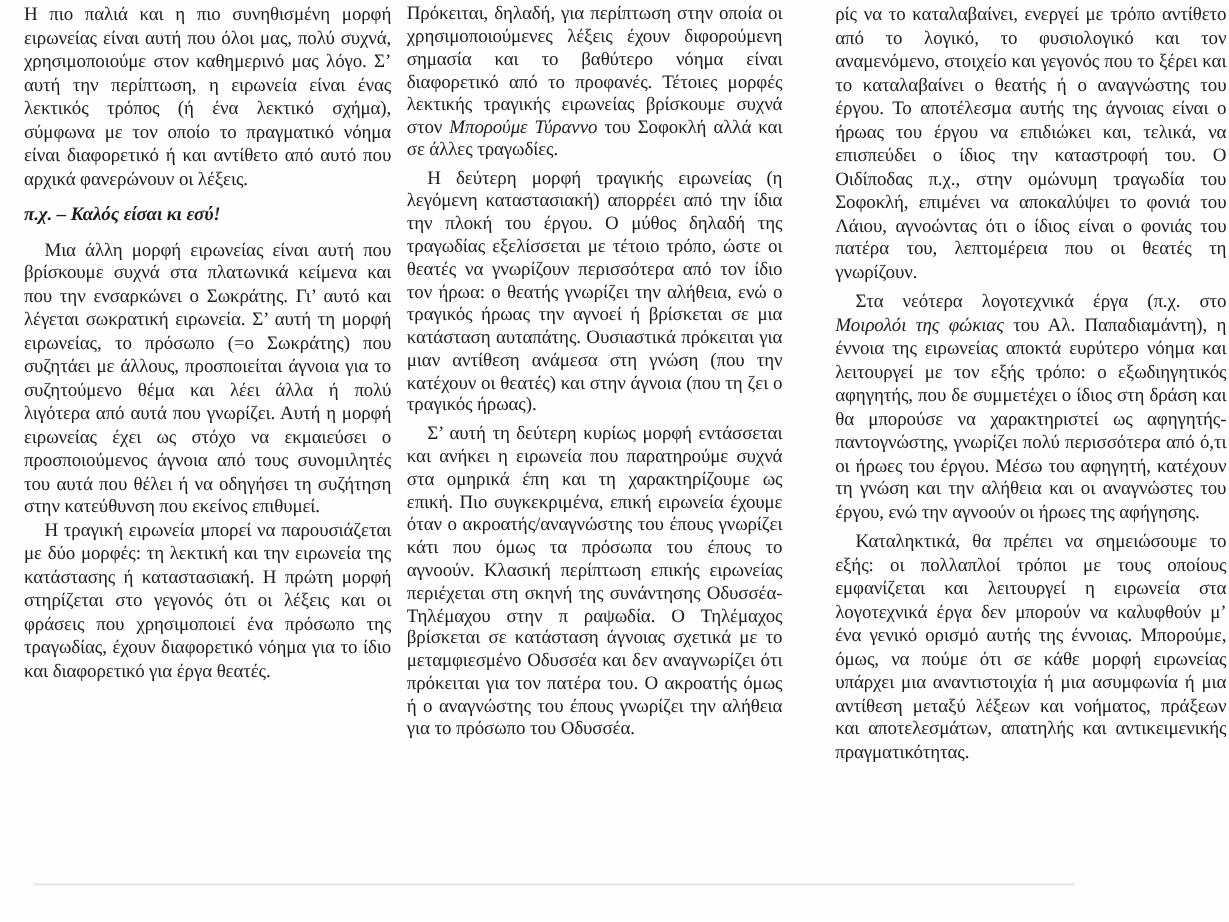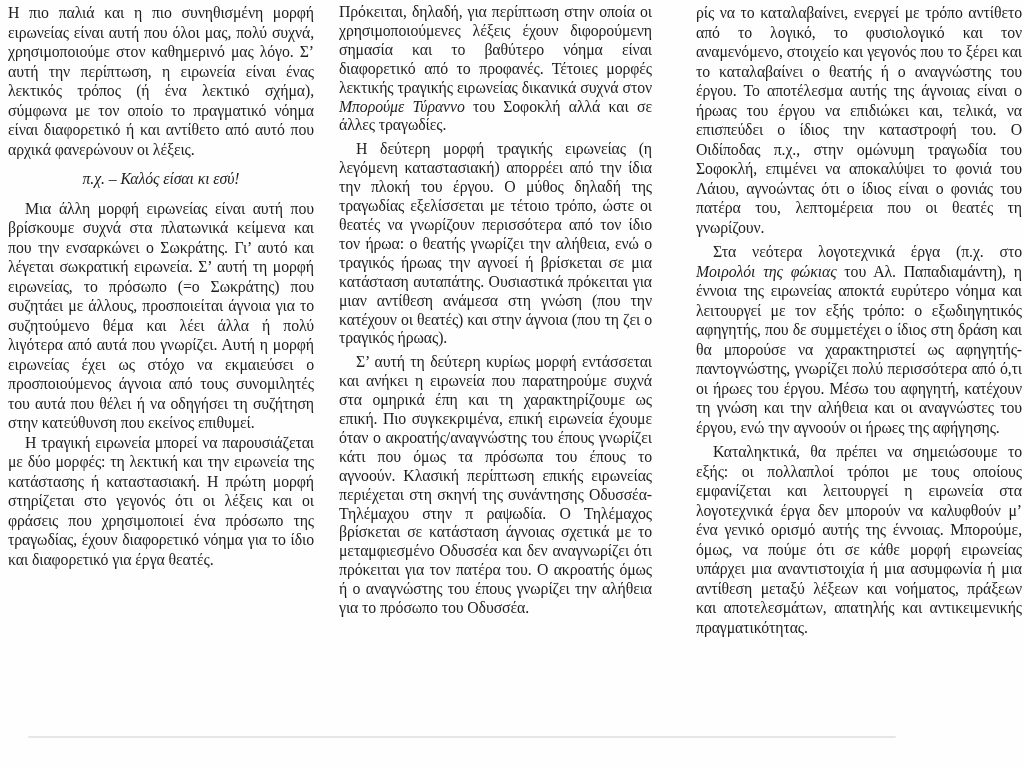--- a/index.html
+++ b/index.html
@@ -18,30 +18,31 @@
   }
   .col {
     position: absolute;
     top: 3px;
     font-size: 15.8px;
     line-height: 19.5px;
     text-align: justify;
     text-justify: inter-word;
     letter-spacing: -0.1px;
   }
-  #col-0 { left: 8px;   width: 306px; }
+  #col-0 { left: 20px;   width: 306px; }
   #col-1 { left: 339px; width: 313px; line-height: 18.9px; }
   #col-2 { left: 684px; width: 326px; margin-left: 12px; }
   .col p { margin: 0; }
   #col-1 p, #col-2 p { margin-bottom: 5px; }
   .col p.indent { text-indent: 17px; }
   .col p.example {
-    text-align: center;
+    text-align: left;
     text-indent: 0;
     margin: 10px 0 10px 0;
+    font-weight: bold;
   }
   .it { font-style: italic; }
   .scan-smudge {
     position: absolute;
     left: 28px;
     top: 736px;
     width: 868px;
     height: 2px;
     background: #c9c9c9;
     opacity: 0.45;
@@ -52,21 +53,21 @@
 <body>
 
 <div class="page">
   <div class="col" id="col-0">
       <p><span>Η πιο παλιά και η πιο συνηθισμένη μορφή ειρωνείας είναι αυτή που όλοι μας, πολύ συχνά, χρησιμοποιούμε στον καθημερινό μας λόγο. Σ’ αυτή την περίπτωση, η ειρωνεία είναι ένας λεκτικός τρόπος (ή ένα λεκτικό σχήμα), σύμφωνα με τον οποίο το πραγματικό νόημα είναι διαφορετικό ή και αντίθετο από αυτό που αρχικά φανερώνουν οι λέξεις.</span></p>
       <p class="example"><span class="it">π.χ. – Καλός είσαι κι εσύ!</span></p>
       <p class="indent"><span>Μια άλλη μορφή ειρωνείας είναι αυτή που βρίσκουμε συχνά στα πλατωνικά κείμενα και που την ενσαρκώνει ο Σωκράτης. Γι’ αυτό και λέγεται σωκρατική ειρωνεία. Σ’ αυτή τη μορφή ειρωνείας, το πρόσωπο (=ο Σωκράτης) που συζητάει με άλλους, προσποιείται άγνοια για το συζητούμενο θέμα και λέει άλλα ή πολύ λιγότερα από αυτά που γνωρίζει. Αυτή η μορφή ειρωνείας έχει ως στόχο να εκμαιεύσει ο προσποιούμενος άγνοια από τους συνομιλητές του αυτά που θέλει ή να οδηγήσει τη συζήτηση στην κατεύθυνση που εκείνος επιθυμεί.</span></p>
       <p class="indent"><span>Η τραγική ειρωνεία μπορεί να παρουσιάζεται με δύο μορφές: τη λεκτική και την ειρωνεία της κατάστασης ή καταστασιακή. Η πρώτη μορφή στηρίζεται στο γεγονός ότι οι λέξεις και οι φράσεις που χρησιμοποιεί ένα πρόσωπο της τραγωδίας, έχουν διαφορετικό νόημα για το ίδιο και διαφορετικό για έργα θεατές.</span></p>
     </div>
   <div class="col" id="col-1">
-      <p><span>Πρόκειται, δηλαδή, για περίπτωση στην οποία οι χρησιμοποιούμενες λέξεις έχουν διφορούμενη σημασία και το βαθύτερο νόημα είναι διαφορετικό από το προφανές. Τέτοιες μορφές λεκτικής τραγικής ειρωνείας δικανικά συχνά στον </span><span class="it">Μπορούμε Τύραννο</span><span> του Σοφοκλή αλλά και σε άλλες τραγωδίες.</span></p>
+      <p><span>Πρόκειται, δηλαδή, για περίπτωση στην οποία οι χρησιμοποιούμενες λέξεις έχουν διφορούμενη σημασία και το βαθύτερο νόημα είναι διαφορετικό από το προφανές. Τέτοιες μορφές λεκτικής τραγικής ειρωνείας βρίσκουμε συχνά στον </span><span class="it">Μπορούμε Τύραννο</span><span> του Σοφοκλή αλλά και σε άλλες τραγωδίες.</span></p>
       <p class="indent"><span>Η δεύτερη μορφή τραγικής ειρωνείας (η λεγόμενη καταστασιακή) απορρέει από την ίδια την πλοκή του έργου. Ο μύθος δηλαδή της τραγωδίας εξελίσσεται με τέτοιο τρόπο, ώστε οι θεατές να γνωρίζουν περισσότερα από τον ίδιο τον ήρωα: ο θεατής γνωρίζει την αλήθεια, ενώ ο τραγικός ήρωας την αγνοεί ή βρίσκεται σε μια κατάσταση αυταπάτης. Ουσιαστικά πρόκειται για μιαν αντίθεση ανάμεσα στη γνώση (που την κατέχουν οι θεατές) και στην άγνοια (που τη ζει ο τραγικός ήρωας).</span></p>
       <p class="indent"><span>Σ’ αυτή τη δεύτερη κυρίως μορφή εντάσσεται και ανήκει η ειρωνεία που παρατηρούμε συχνά στα ομηρικά έπη και τη χαρακτηρίζουμε ως επική. Πιο συγκεκριμένα, επική ειρωνεία έχουμε όταν ο ακροατής/αναγνώστης του έπους γνωρίζει κάτι που όμως τα πρόσωπα του έπους το αγνοούν. Κλασική περίπτωση επικής ειρωνείας περιέχεται στη σκηνή της συνάντησης Οδυσσέα-Τηλέμαχου στην π ραψωδία. Ο Τηλέμαχος βρίσκεται σε κατάσταση άγνοιας σχετικά με το μεταμφιεσμένο Οδυσσέα και δεν αναγνωρίζει ότι πρόκειται για τον πατέρα του. Ο ακροατής όμως ή ο αναγνώστης του έπους γνωρίζει την αλήθεια για το πρόσωπο του Οδυσσέα.</span></p>
     </div>
   <div class="col" id="col-2">
       <p><span>ρίς να το καταλαβαίνει, ενεργεί με τρόπο αντίθετο από το λογικό, το φυσιολογικό και τον αναμενόμενο, στοιχείο και γεγονός που το ξέρει και το καταλαβαίνει ο θεατής ή ο αναγνώστης του έργου. Το αποτέλεσμα αυτής της άγνοιας είναι ο ήρωας του έργου να επιδιώκει και, τελικά, να επισπεύδει ο ίδιος την καταστροφή του. Ο Οιδίποδας π.χ., στην ομώνυμη τραγωδία του Σοφοκλή, επιμένει να αποκαλύψει το φονιά του Λάιου, αγνοώντας ότι ο ίδιος είναι ο φονιάς του πατέρα του, λεπτομέρεια που οι θεατές τη γνωρίζουν.</span></p>
       <p class="indent"><span>Στα νεότερα λογοτεχνικά έργα (π.χ. στο </span><span class="it">Μοιρολόι της φώκιας</span><span> του Αλ. Παπαδιαμάντη), η έννοια της ειρωνείας αποκτά ευρύτερο νόημα και λειτουργεί με τον εξής τρόπο: ο εξωδιηγητικός αφηγητής, που δε συμμετέχει ο ίδιος στη δράση και θα μπορούσε να χαρακτηριστεί ως αφηγητής-παντογνώστης, γνωρίζει πολύ περισσότερα από ό,τι οι ήρωες του έργου. Μέσω του αφηγητή, κατέχουν τη γνώση και την αλήθεια και οι αναγνώστες του έργου, ενώ την αγνοούν οι ήρωες της αφήγησης.</span></p>
       <p class="indent"><span>Καταληκτικά, θα πρέπει να σημειώσουμε το εξής: οι πολλαπλοί τρόποι με τους οποίους εμφανίζεται και λειτουργεί η ειρωνεία στα λογοτεχνικά έργα δεν μπορούν να καλυφθούν μ’ ένα γενικό ορισμό αυτής της έννοιας. Μπορούμε, όμως, να πούμε ότι σε κάθε μορφή ειρωνείας υπάρχει μια αναντιστοιχία ή μια ασυμφωνία ή μια αντίθεση μεταξύ λέξεων και νοήματος, πράξεων και αποτελεσμάτων, απατηλής και αντικειμενικής πραγματικότητας.</span></p>
     </div>
   <div class="scan-smudge"></div>
 </div>

